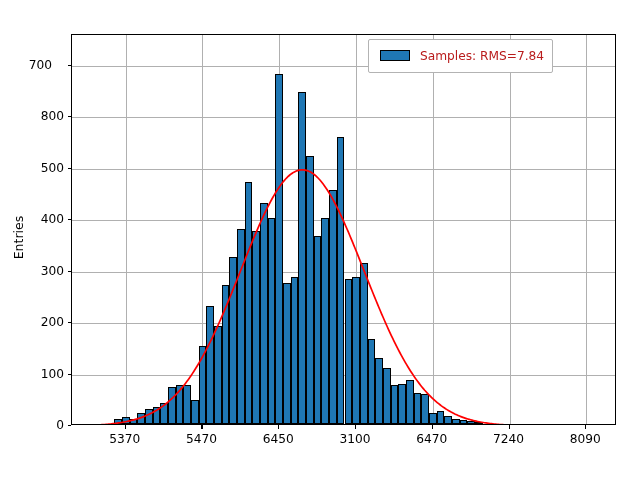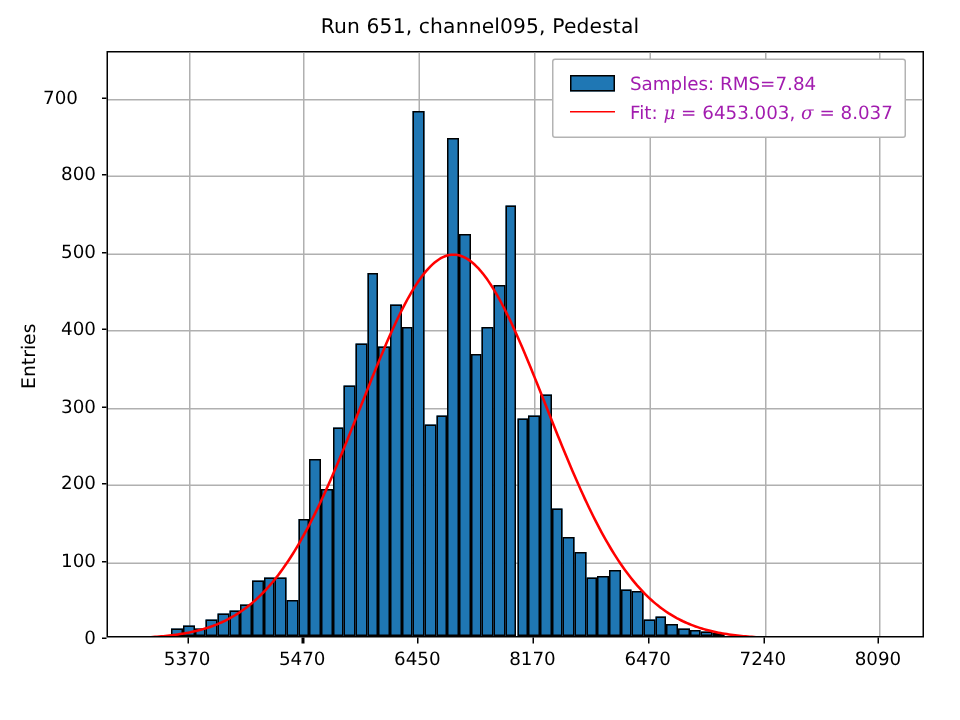--- a/index.html
+++ b/index.html
@@ -138,35 +138,34 @@
     border: 1px solid #000000;
     box-sizing: border-box;
   }
   .legend-line {
     width: 30px;
     height: 0;
     border-top: 1.6px solid #ff0000;
   }
   .legend-text {
     font-size: 12.2px;
-    color: #a21caf;
+    color: #b91c1c;
     white-space: nowrap;
     text-align: center;
   }
   .legend-text .mathit {
     font-family: "DejaVu Serif", serif;
     font-style: italic;
   }
 </style>
 </head>
 <body>
 
 <div id="figure">
 
-  <div id="chart-title">Run 651, channel095, Pedestal</div>
 
   <div id="plot-area">
     <div id="gridlines-h">
         <div class="gridline-h" style="top: 339.553px;"></div>
         <div class="gridline-h" style="top: 288.105px;"></div>
         <div class="gridline-h" style="top: 236.658px;"></div>
         <div class="gridline-h" style="top: 185.211px;"></div>
         <div class="gridline-h" style="top: 133.763px;"></div>
         <div class="gridline-h" style="top: 82.3158px;"></div>
         <div class="gridline-h" style="top: 30.8684px;"></div>
@@ -253,42 +252,34 @@
       <div class="ytick-label" style="top: 64.8684px; right: 588px;">700</div>
       <div class="ytick-mark" style="top: 64.8684px; left: 67.5px;"></div>
     </div>
   <div id="xticks">
       <div class="xtick-label" style="left: 124.732px; top: 432px;">5370</div>
       <div class="xtick-mark" style="left: 124.732px; top: 425px;"></div>
       <div class="xtick-label" style="left: 201.493px; top: 432px;">5470</div>
       <div class="xtick-mark" style="left: 201.493px; top: 425px;"></div>
       <div class="xtick-label" style="left: 278.254px; top: 432px;">6450</div>
       <div class="xtick-mark" style="left: 278.254px; top: 425px;"></div>
-      <div class="xtick-label" style="left: 355.014px; top: 432px;">8170</div>
+      <div class="xtick-label" style="left: 355.014px; top: 432px;">3100</div>
       <div class="xtick-mark" style="left: 355.014px; top: 425px;"></div>
       <div class="xtick-label" style="left: 431.775px; top: 432px;">6470</div>
       <div class="xtick-mark" style="left: 431.775px; top: 425px;"></div>
       <div class="xtick-label" style="left: 508.535px; top: 432px;">7240</div>
       <div class="xtick-mark" style="left: 508.535px; top: 425px;"></div>
       <div class="xtick-label" style="left: 585.296px; top: 432px;">8090</div>
       <div class="xtick-mark" style="left: 585.296px; top: 425px;"></div>
     </div>
 
   <div id="ylabel">Entries</div>
 
   <div id="legend">
     <div class="legend-row">
       <span class="legend-swatch-wrap">
         <span class="legend-patch"></span>
       </span>
       <span class="legend-text">Samples: RMS=7.84</span>
     </div>
-    <div class="legend-row">
-      <span class="legend-swatch-wrap">
-        <span class="legend-line"></span>
-      </span>
-      <span class="legend-text">
-        <span><span>Fit: </span><span class="mathit">μ</span><span> = 6453.003, </span><span class="mathit">σ</span><span> = 8.037</span></span>
-      </span>
-    </div>
   </div>
 
 </div>
 
 </body></html>

